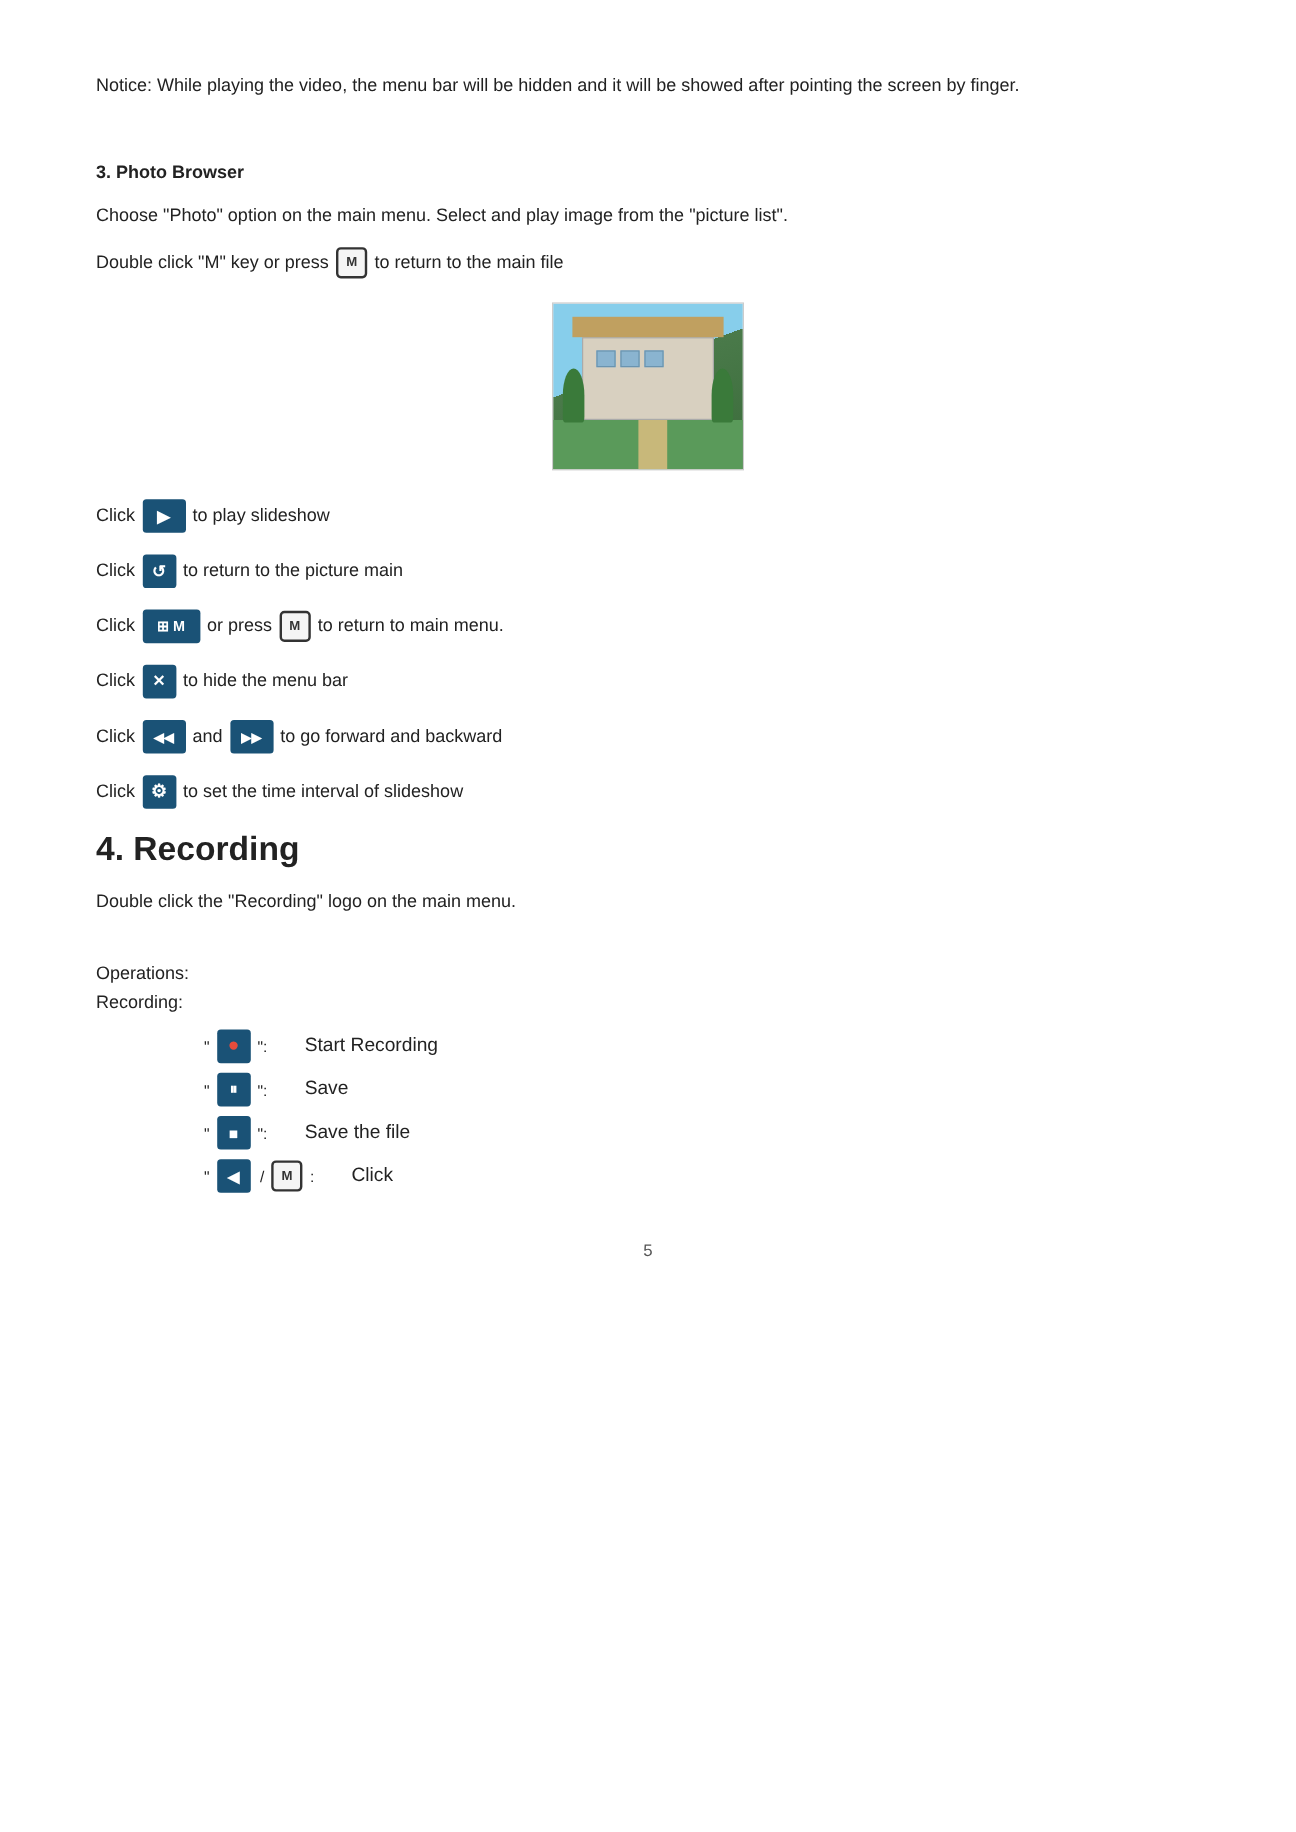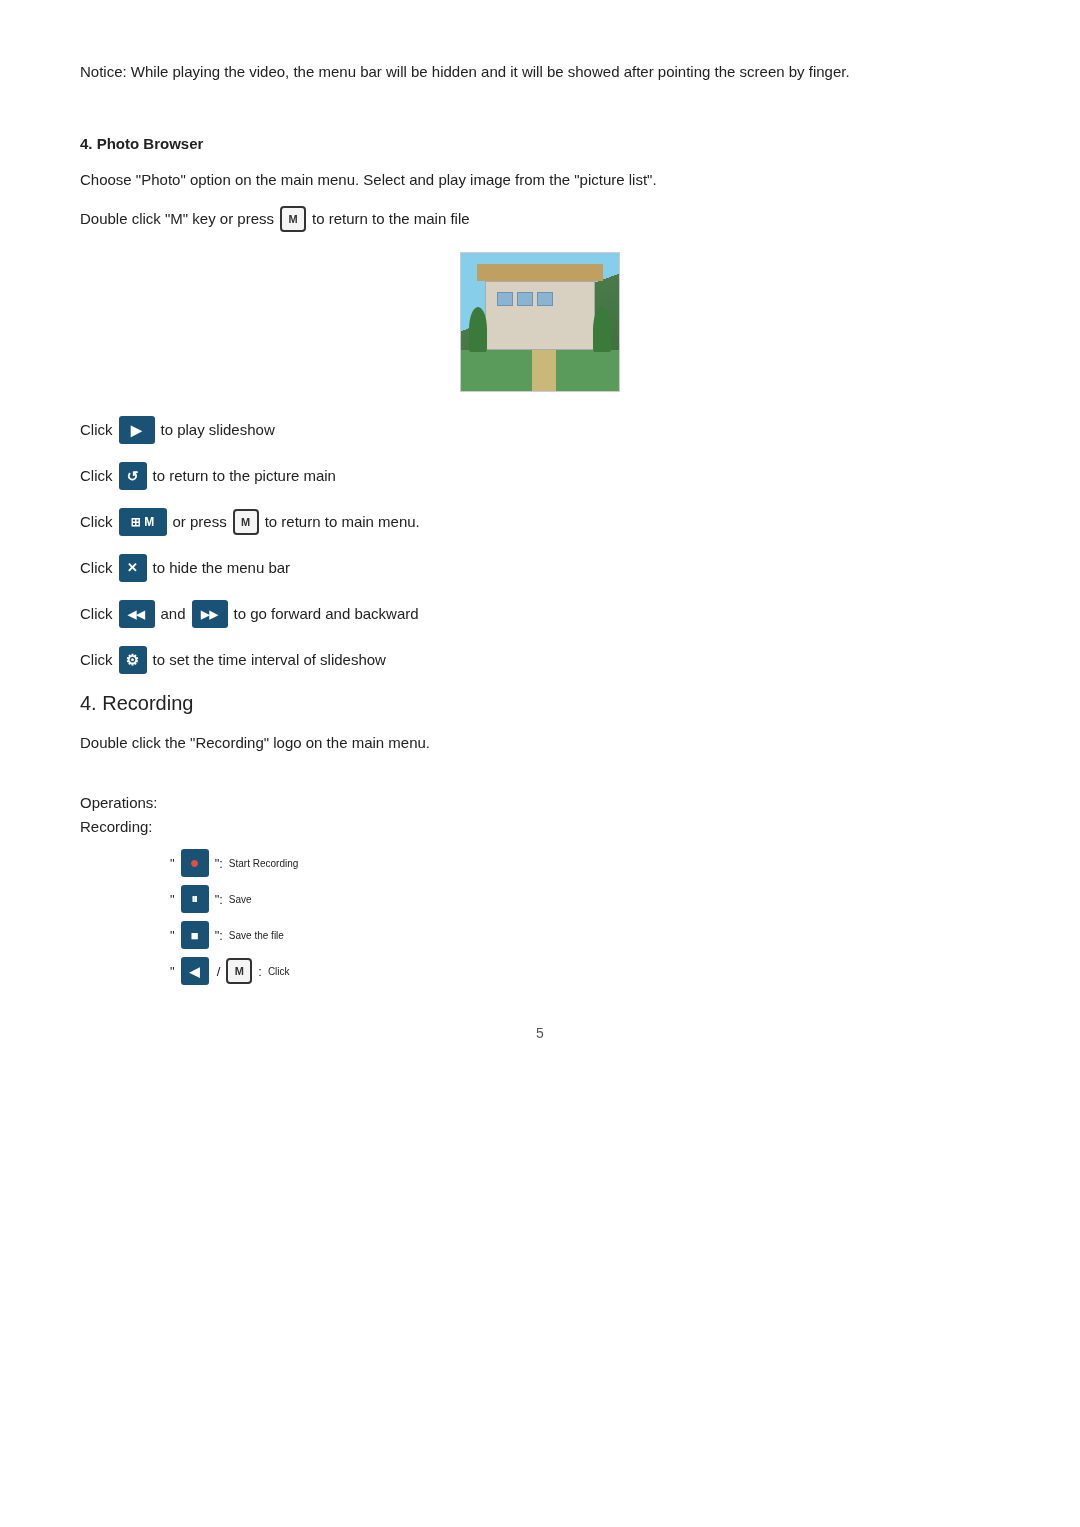--- a/index.html
+++ b/index.html
@@ -18,22 +18,22 @@
       margin-bottom: 40px;
       max-width: 900px;
     }
     .section-title {
       font-weight: bold;
       font-size: 15px;
       margin-bottom: 16px;
       margin-top: 10px;
     }
     .section-title-large {
-      font-weight: normal;
-      font-size: 20px;
+      font-weight: bold;
+      font-size: 28px;
       margin-bottom: 16px;
       margin-top: 10px;
     }
     .para {
       margin-bottom: 14px;
       line-height: 1.6;
     }
     .inline-row {
       display: flex;
       align-items: center;
@@ -140,21 +140,22 @@
       margin-left: 90px;
       margin-top: 10px;
     }
     .rec-row {
       display: flex;
       align-items: center;
       gap: 6px;
       margin-bottom: 8px;
     }
     .rec-row .label-text {
-      font-size: 10px;
+      font-size: 16px;
+      margin-left: 25px;
     }
 
     
     .icon-play::before { content: "▶"; font-size: 14px; }
     .icon-x::before { content: "✕"; font-size: 13px; }
     .icon-prev::before { content: "◀◀"; font-size: 11px; }
     .icon-next::before { content: "▶▶"; font-size: 11px; }
     .icon-gear::before { content: "⚙"; font-size: 15px; }
 
     .press-icon {
@@ -184,21 +185,21 @@
       margin: 8px 0;
     }
   </style>
 </head>
 <body>
 
 <p class="notice">Notice: While playing the video, the menu bar will be hidden and it will be showed after pointing the screen by finger.</p>
 
 <div class="separator"></div>
 
-<p class="section-title">4. Photo Browser</p>
+<p class="section-title">3. Photo Browser</p>
 
 <p class="para">Choose "Photo" option on the main menu. Select and play image from the "picture list".</p>
 
 <div class="inline-row">
   <span>Double click "M" key or press</span>
   <span class="press-icon">M</span>
   <span>to return to the main file</span>
 </div>
 
 <div class="photo-img-container">

